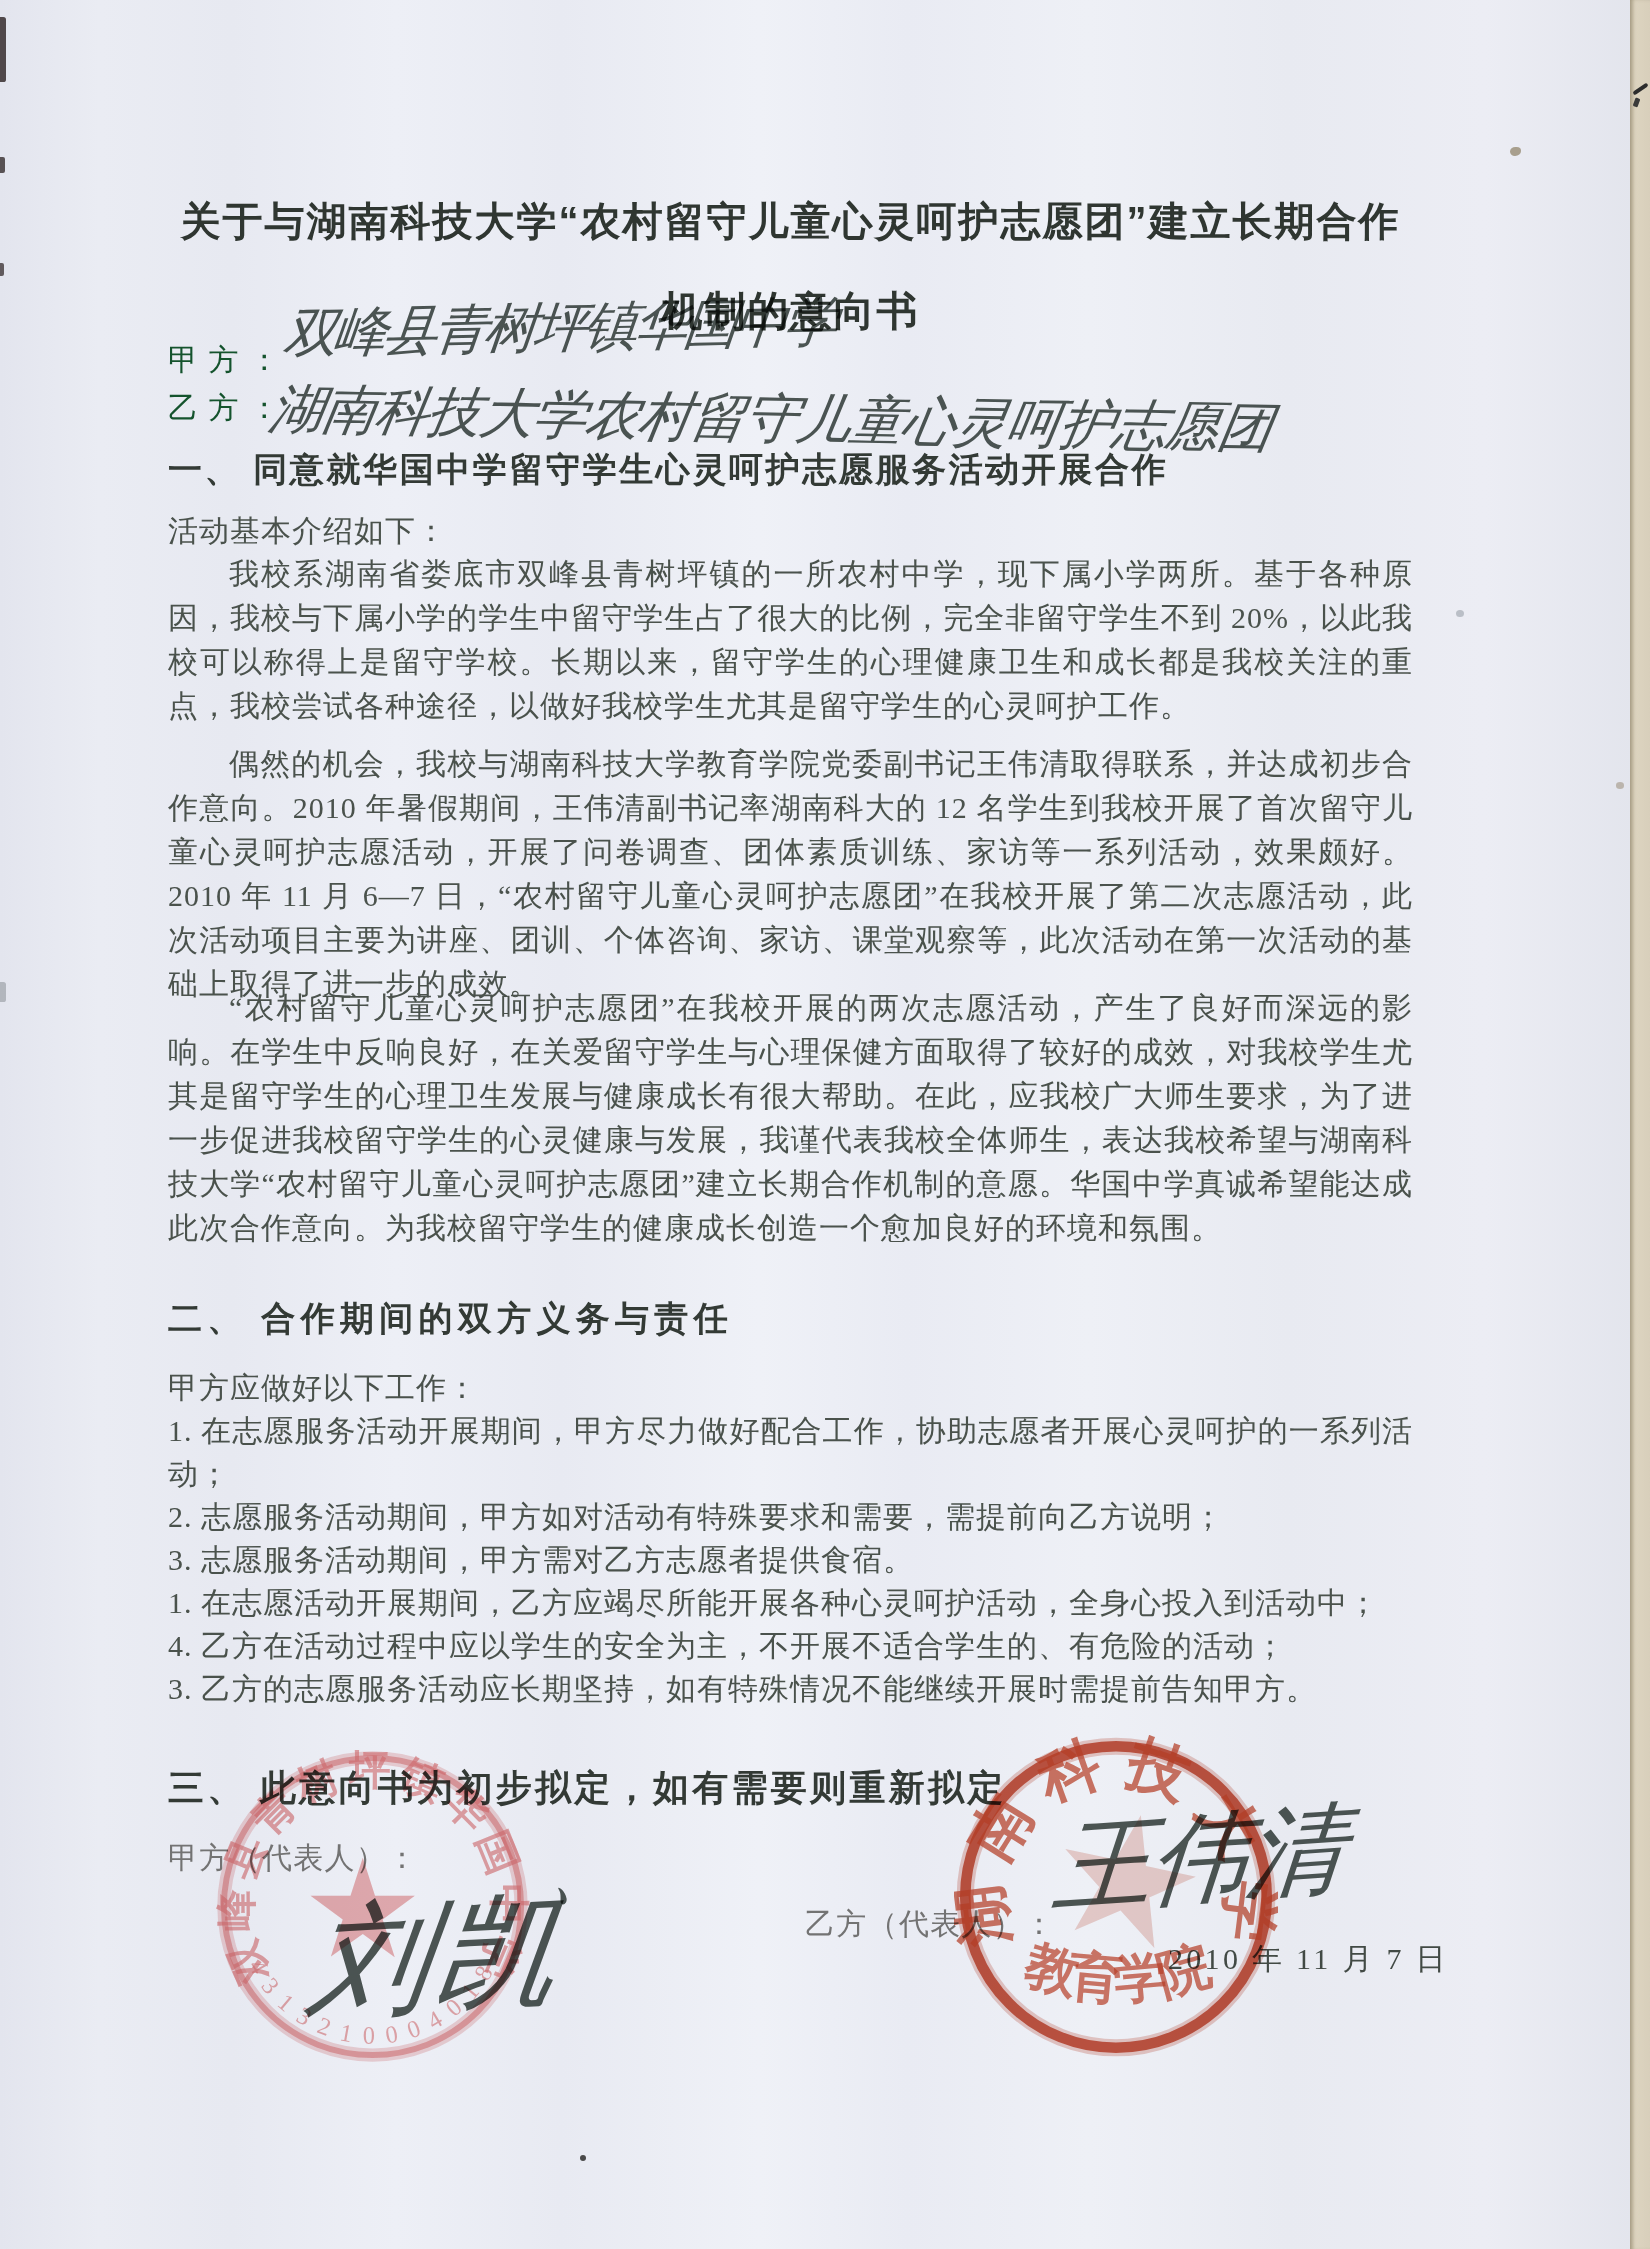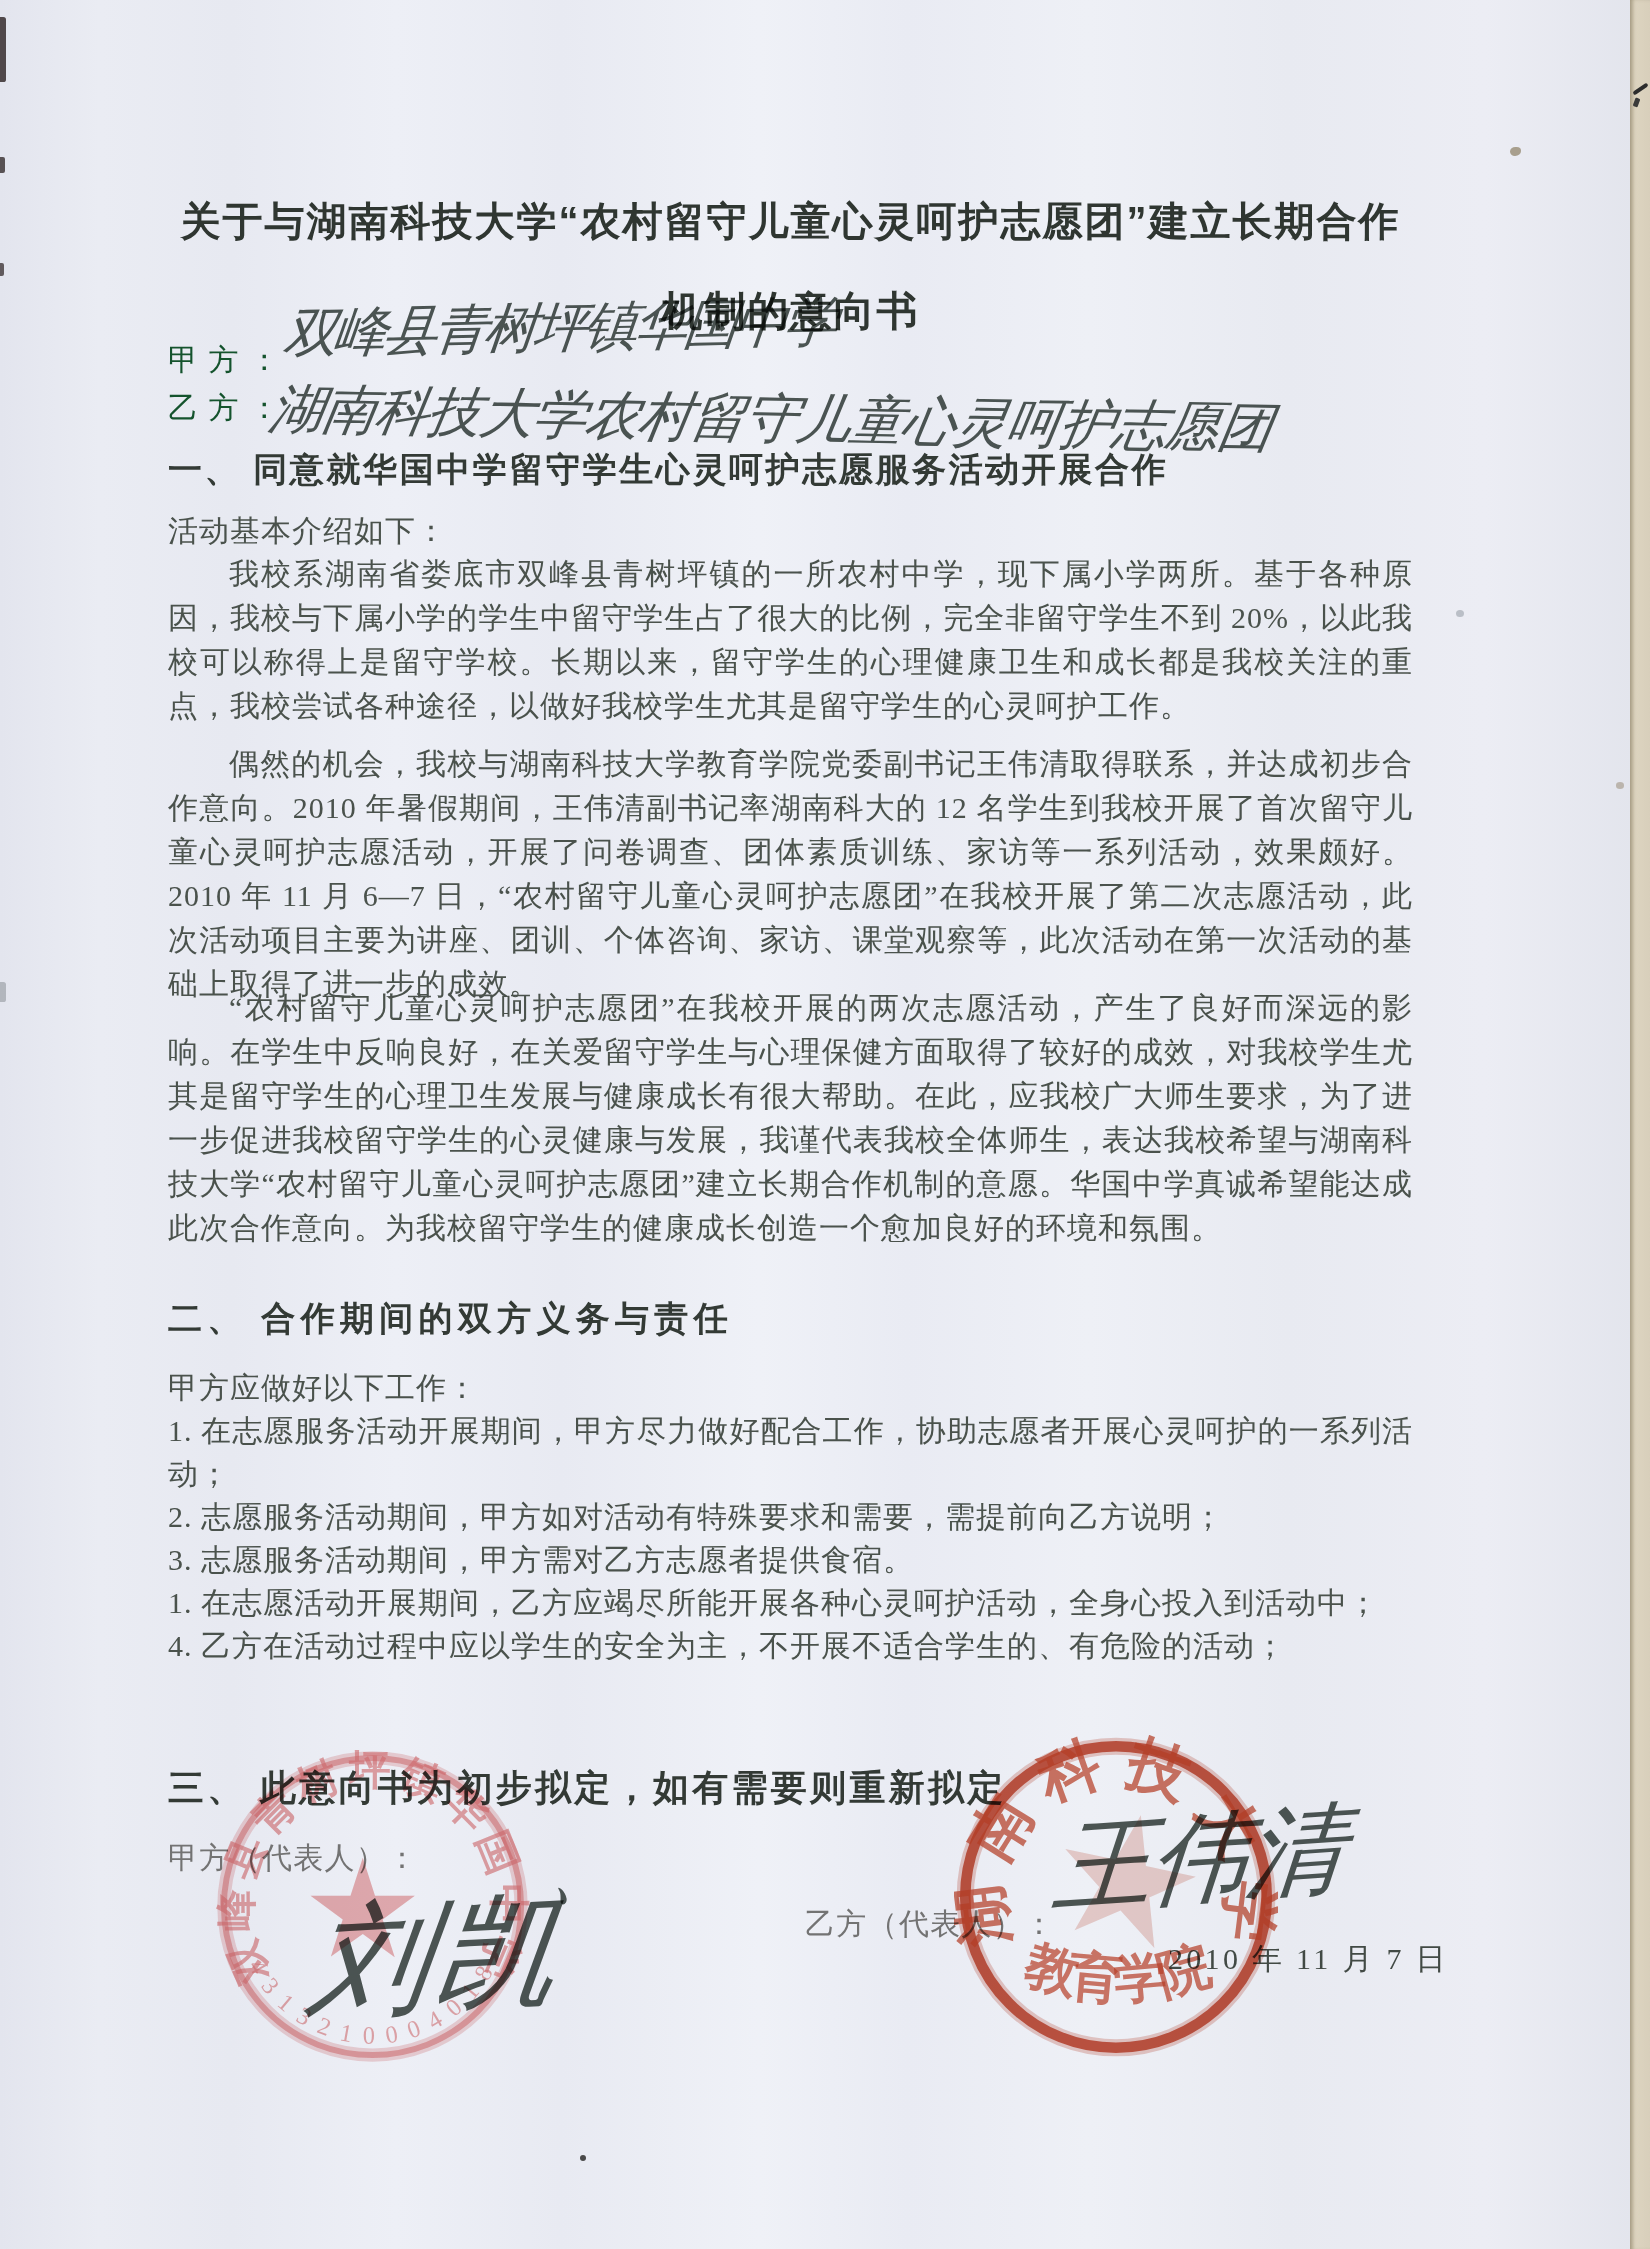--- a/index.html
+++ b/index.html
@@ -70,20 +70,21 @@
 <div class="abs content body-text indent" style="top:986px;">“农村留守儿童心灵呵护志愿团”在我校开展的两次志愿活动，产生了良好而深远的影响。在学生中反响良好，在关爱留守学生与心理保健方面取得了较好的成效，对我校学生尤其是留守学生的心理卫生发展与健康成长有很大帮助。在此，应我校广大师生要求，为了进一步促进我校留守学生的心灵健康与发展，我谨代表我校全体师生，表达我校希望与湖南科技大学“农村留守儿童心灵呵护志愿团”建立长期合作机制的意愿。华国中学真诚希望能达成此次合作意向。为我校留守学生的健康成长创造一个愈加良好的环境和氛围。</div>
 
 <div class="abs heading" style="left:168px;top:1296px;letter-spacing:5.3px;">二、 合作期间的双方义务与责任</div>
 <div class="abs content body-text sec2-list" style="top:1366px;">
   <div>甲方应做好以下工作：</div>
   <div class="wrap2">1. 在志愿服务活动开展期间，甲方尽力做好配合工作，协助志愿者开展心灵呵护的一系列活动；</div>
   <div>2. 志愿服务活动期间，甲方如对活动有特殊要求和需要，需提前向乙方说明；</div>
   <div>3. 志愿服务活动期间，甲方需对乙方志愿者提供食宿。</div>
   <div>1. 在志愿活动开展期间，乙方应竭尽所能开展各种心灵呵护活动，全身心投入到活动中；</div>
   <div>4. 乙方在活动过程中应以学生的安全为主，不开展不适合学生的、有危险的活动；</div>
+  <div>3. 乙方的志愿服务活动应长期坚持，如有特殊情况不能继续开展时需提前告知甲方。</div>
 </div>
 
 <div class="abs heading" style="left:168px;top:1764px;font-size:36px;">三、 此意向书为初步拟定，如有需要则重新拟定</div>
 
 <div class="abs sig-label" style="left:168px;top:1838px;">甲方（代表人）：</div>
 <div class="abs sig-label" style="left:805px;top:1904px;">乙方（代表人）：</div>
 
 <div class="abs handwriting hw-sig-a" style="left:310px;top:1876px;">刘凯</div>
 <div class="abs handwriting hw-mark" style="left:554px;top:1830px;">、</div>
 <div class="abs handwriting hw-sig-b" style="left:1054px;top:1793px;">王伟清</div>

